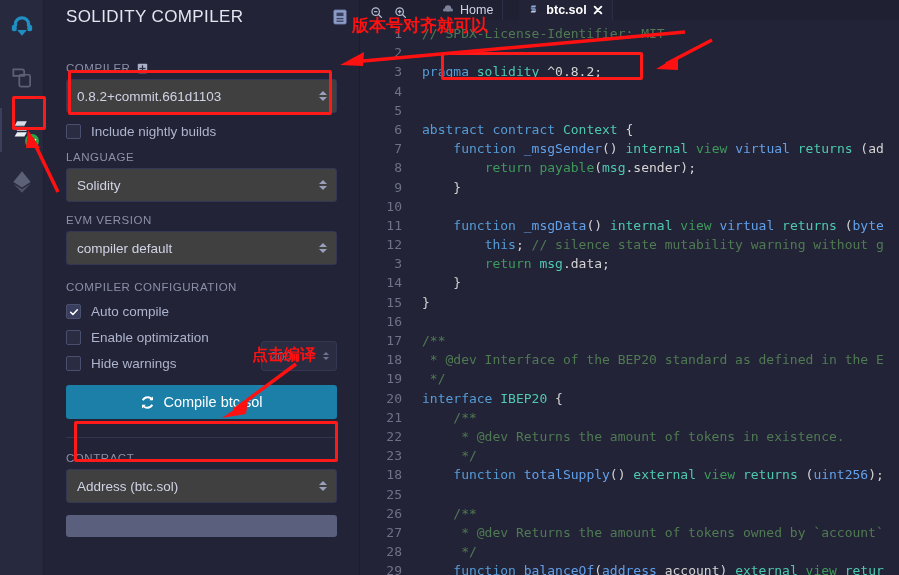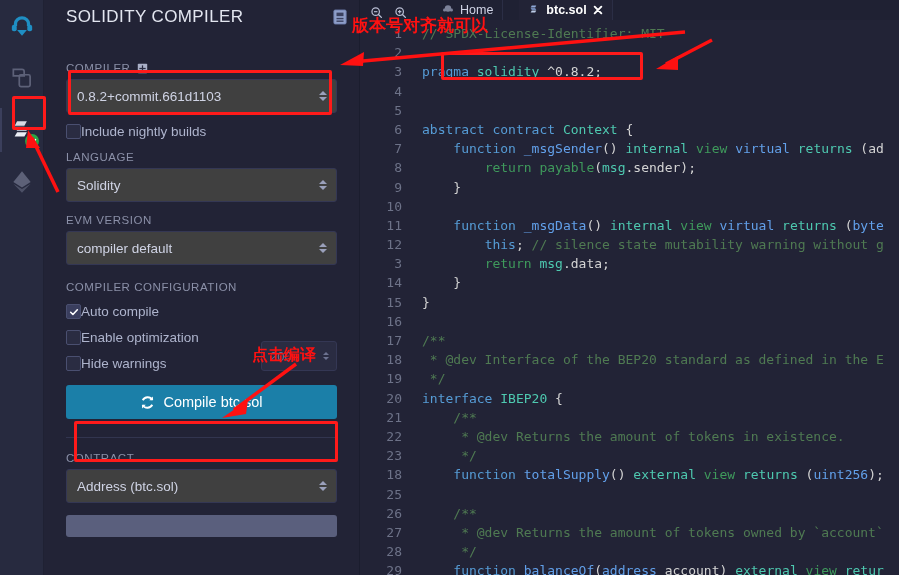--- a/index.html
+++ b/index.html
@@ -104,20 +104,21 @@
   .sel .caret i{
     display:block; width:0;height:0;
     border-left:4px solid transparent;
     border-right:4px solid transparent;
   }
   .sel .caret i.up{ border-bottom:4px solid #9aa0bb; }
   .sel .caret i.dn{ border-top:4px solid #9aa0bb; }
 
   .chk-row{
     display:flex; align-items:flex-end;
+    gap:10px;
     margin: 11px 0;
     color:#aeb4cd;
     font-size:13.5px;
   }
   .chk{
     width:15px;height:15px;
     border:1px solid #4a4f70;
     border-radius:2px;
     background:#2a2c42;
     flex:0 0 15px;

